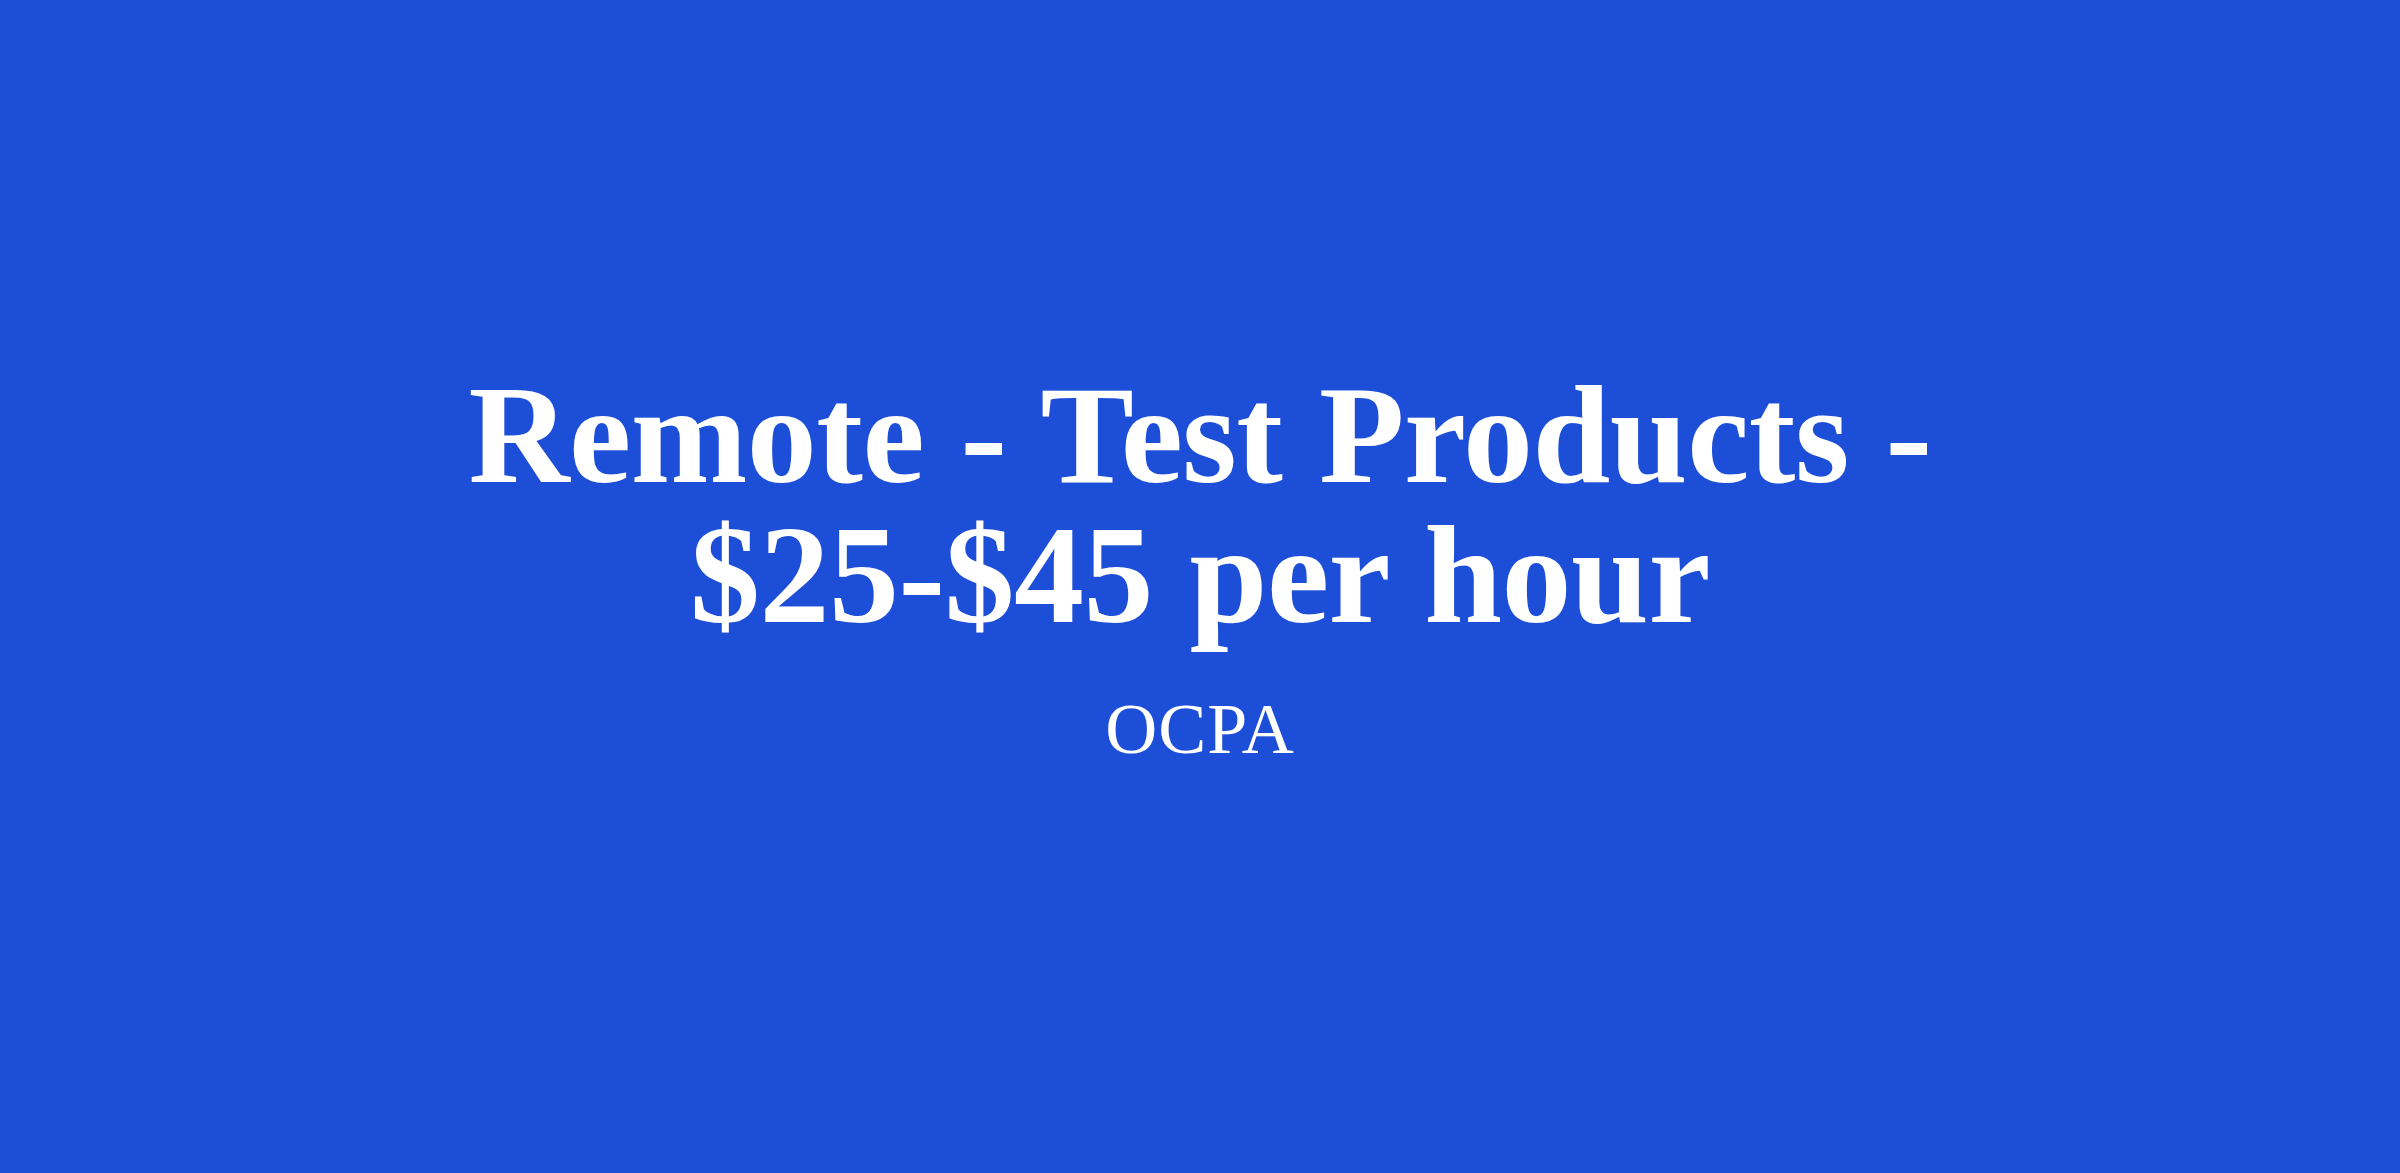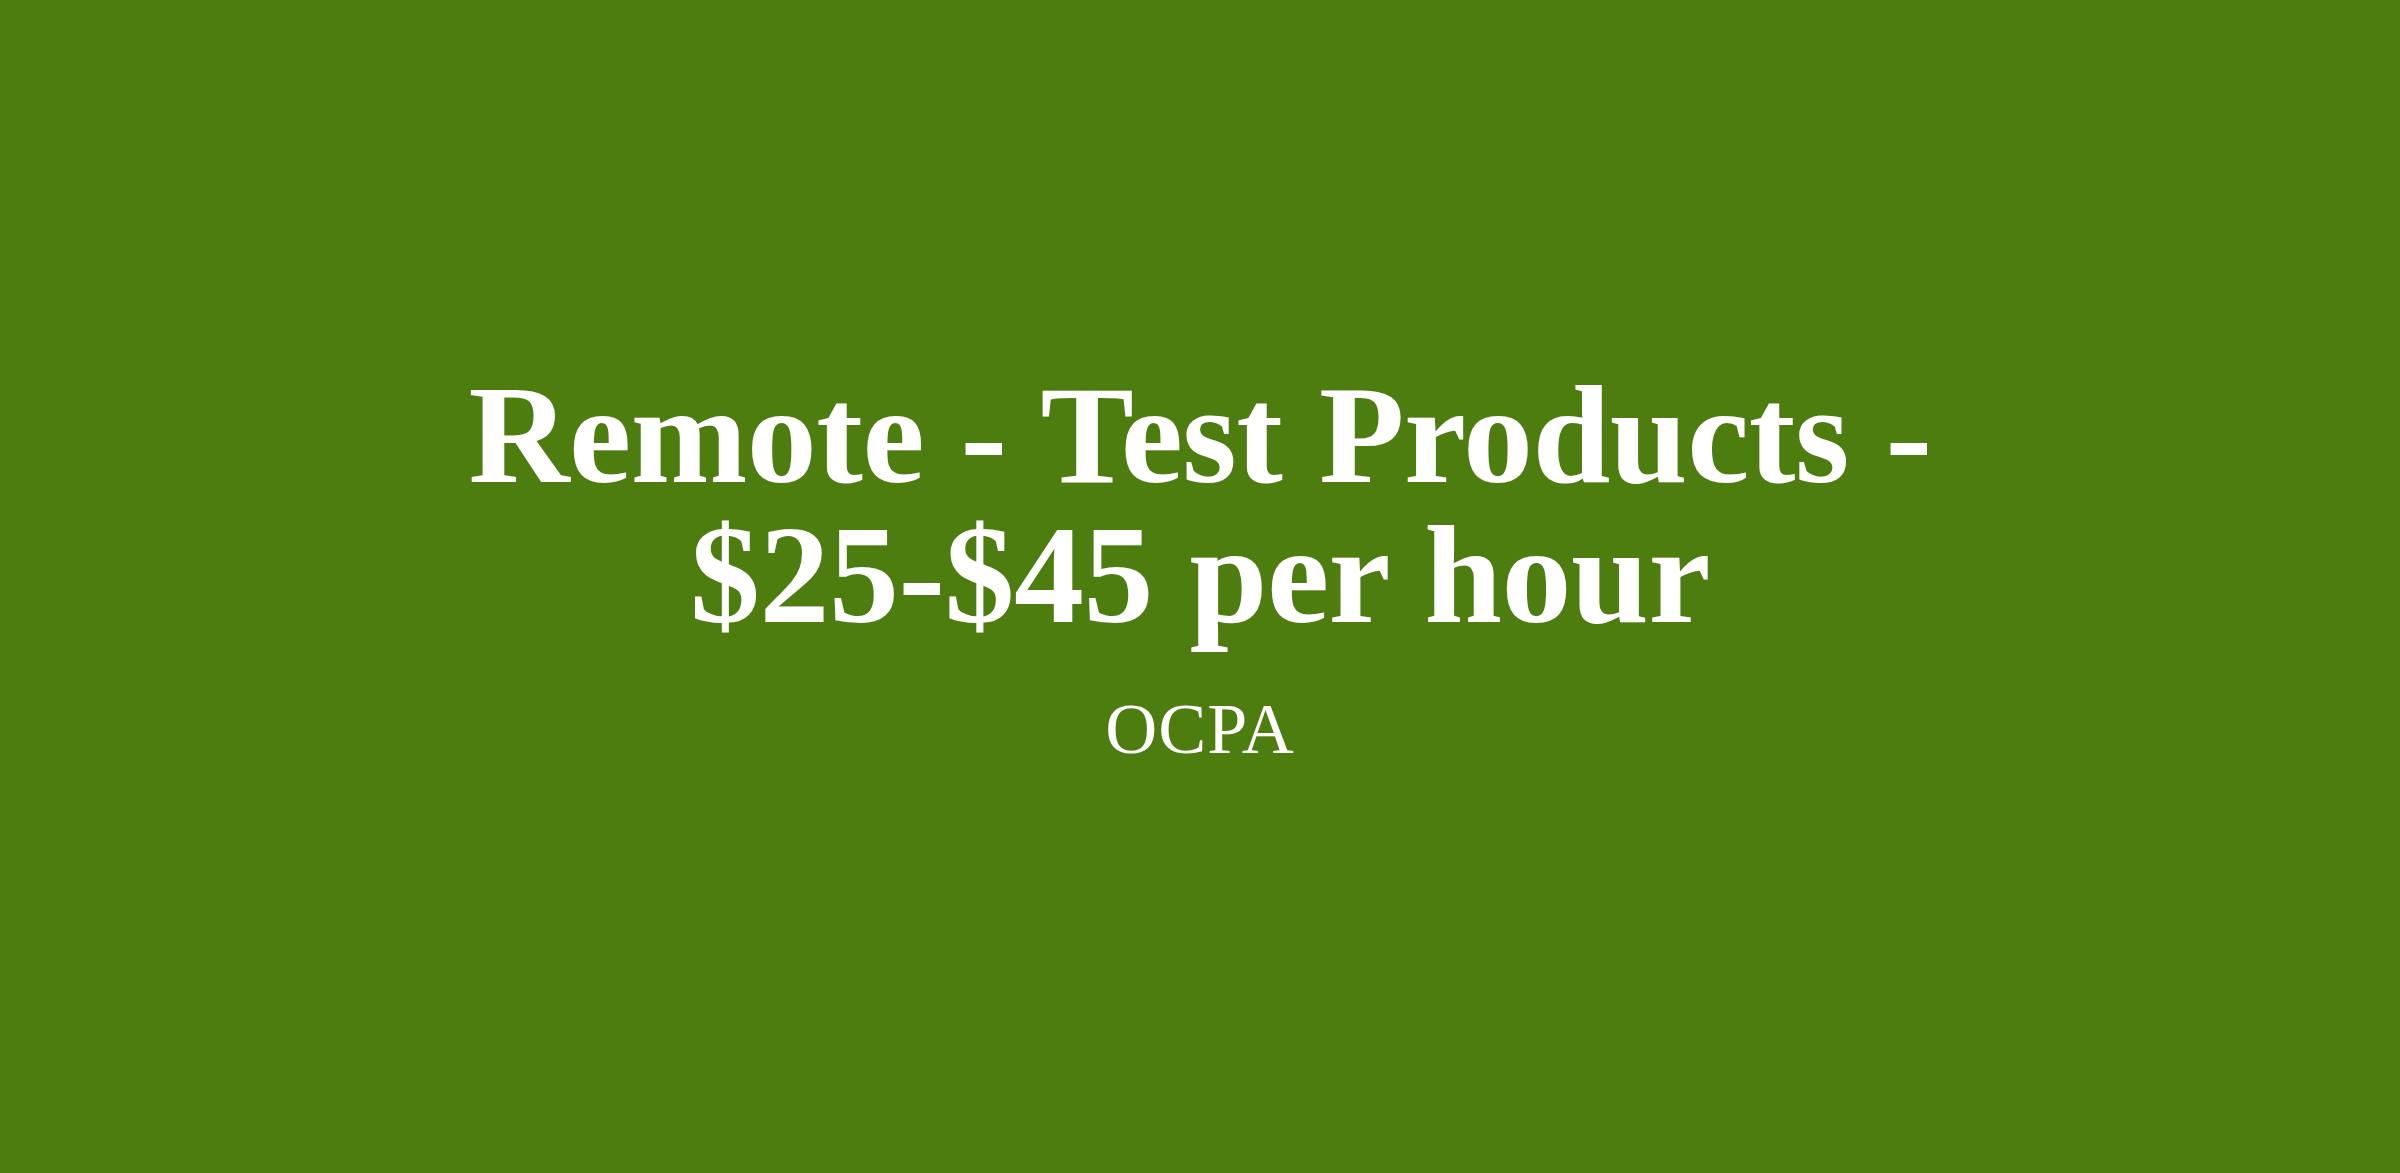--- a/index.html
+++ b/index.html
@@ -13,21 +13,21 @@
     height: 1173px;
     overflow: hidden;
     background: #169a5e;
     font-family: "Liberation Serif", "DejaVu Serif", serif;
   }
 
   .card {
     position: relative;
     width: 2400px;
     height: 1173px;
-    background: #4d7c0f;
+    background: #1d4ed8;
     display: flex;
     flex-direction: column;
     align-items: center;
     justify-content: center;
     box-sizing: border-box;
   }
 
   .card-inner {
     width: 1640px;
     display: flex;

